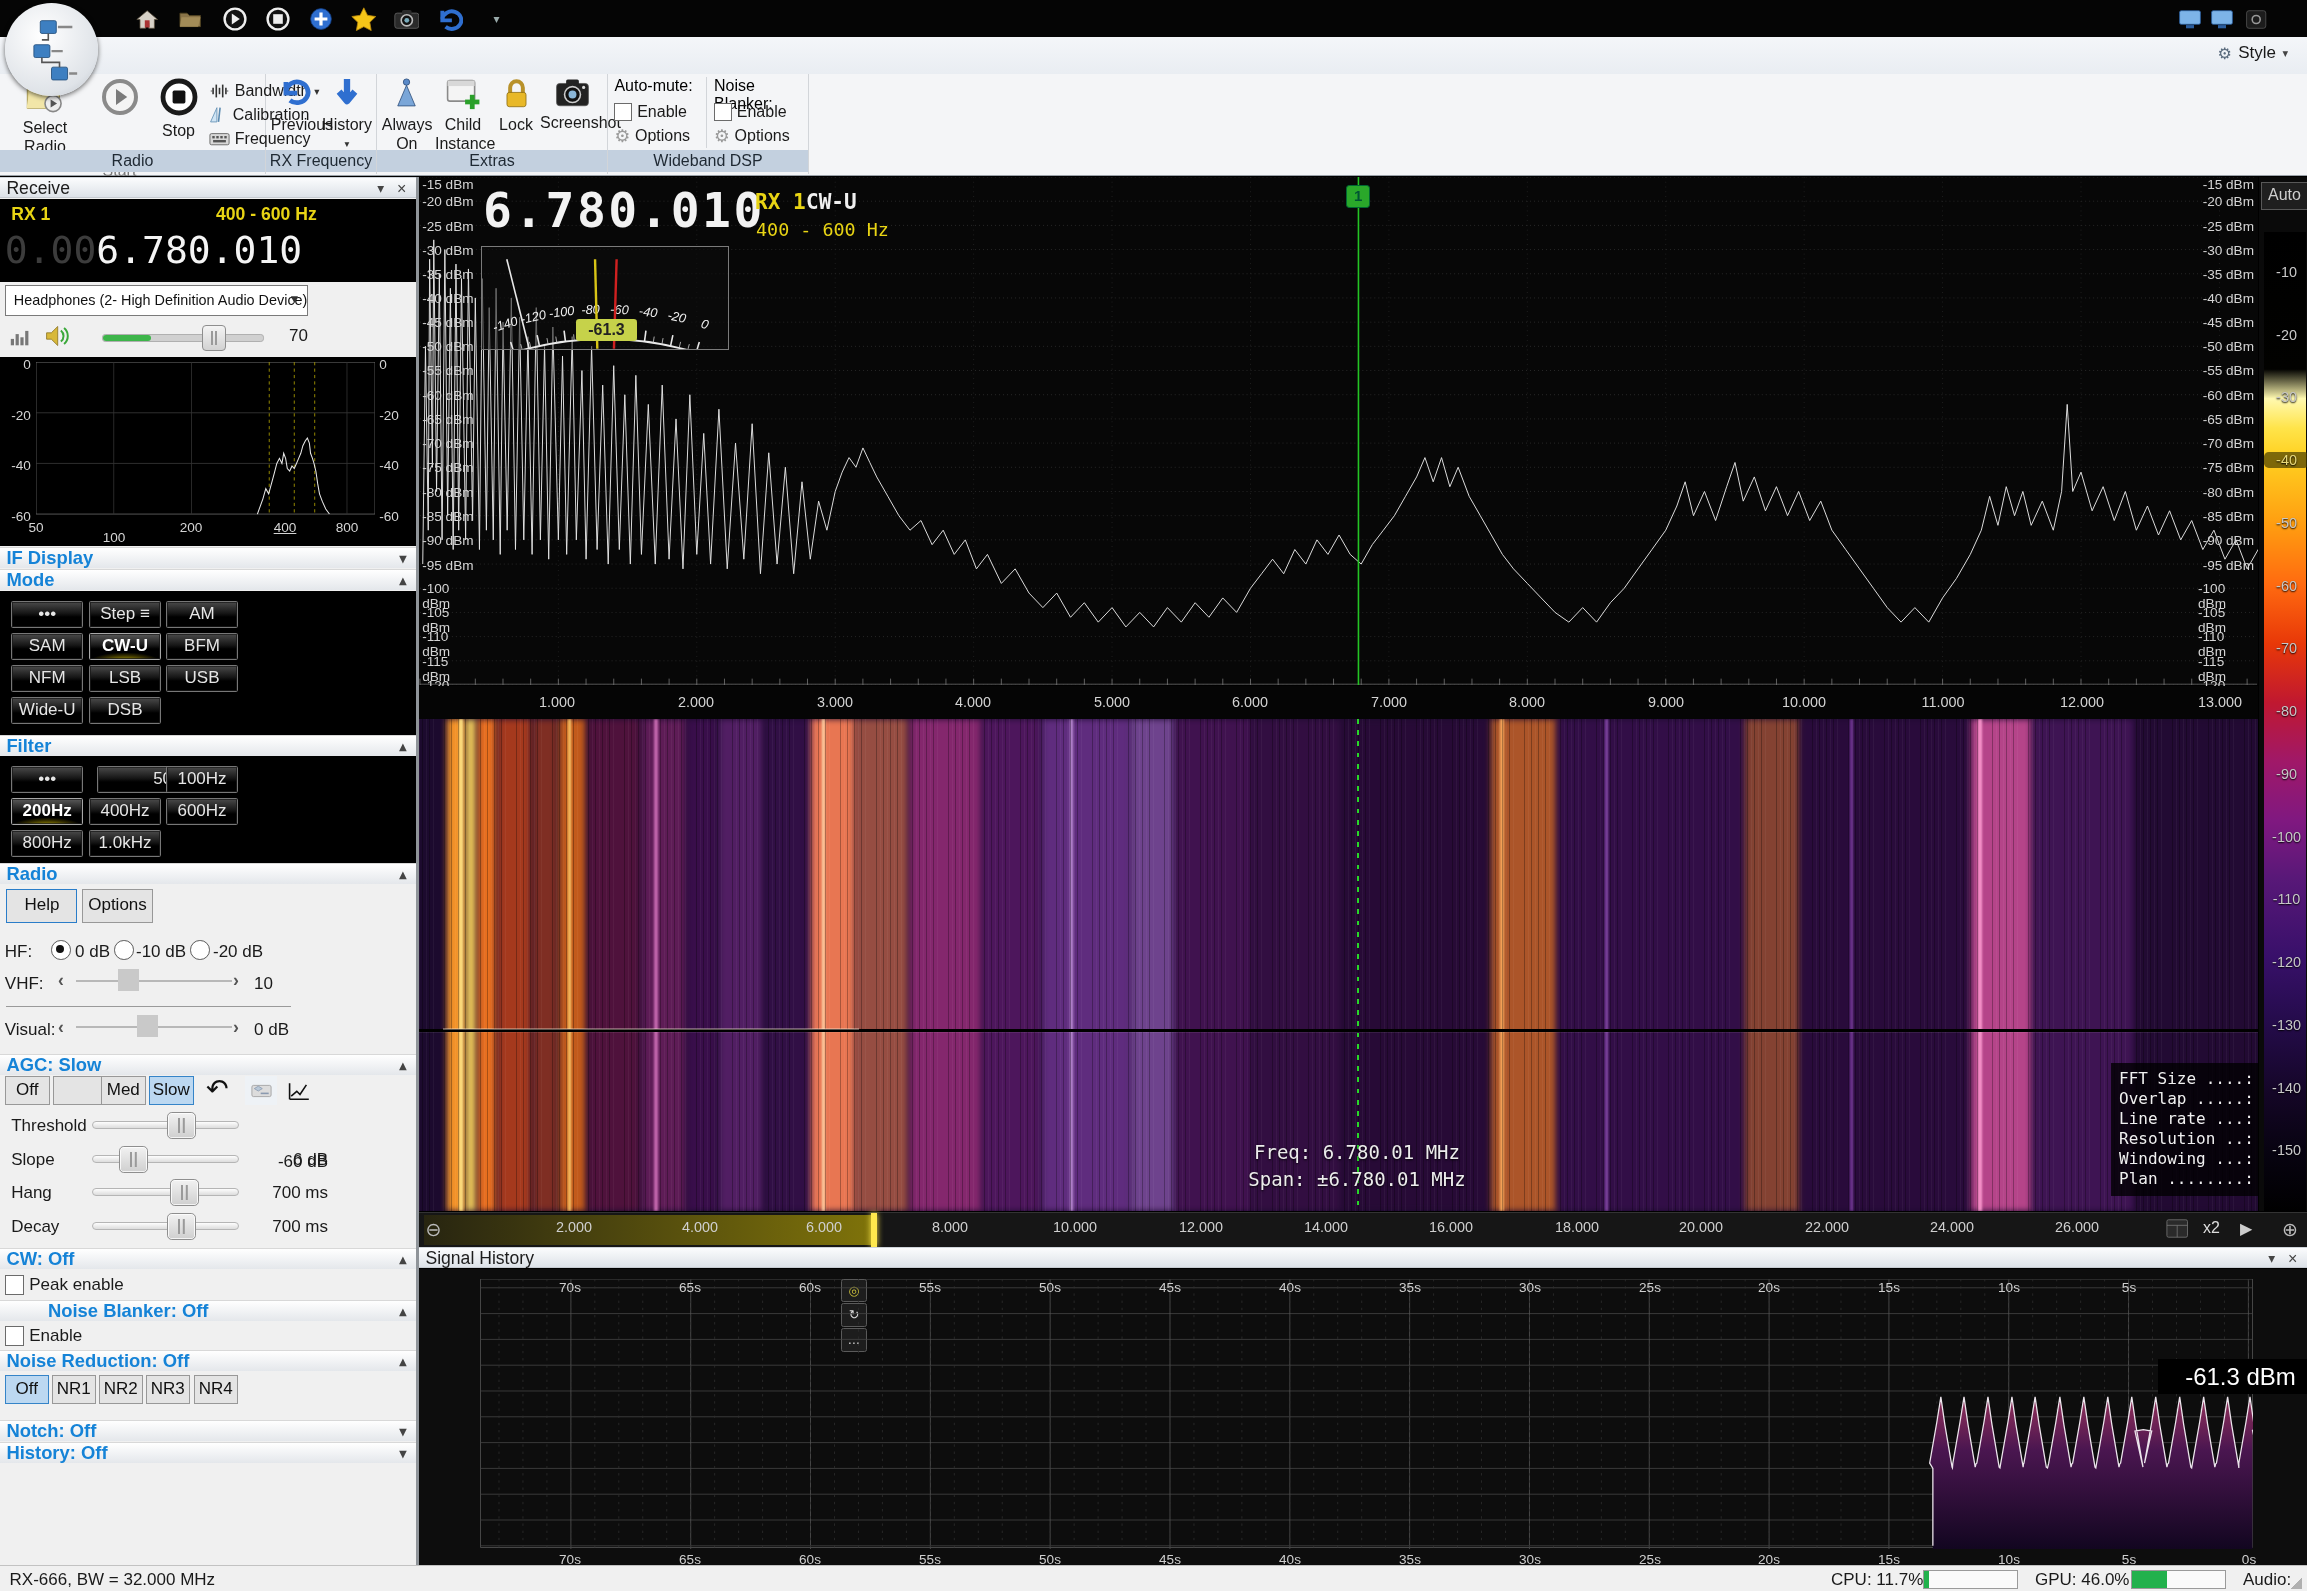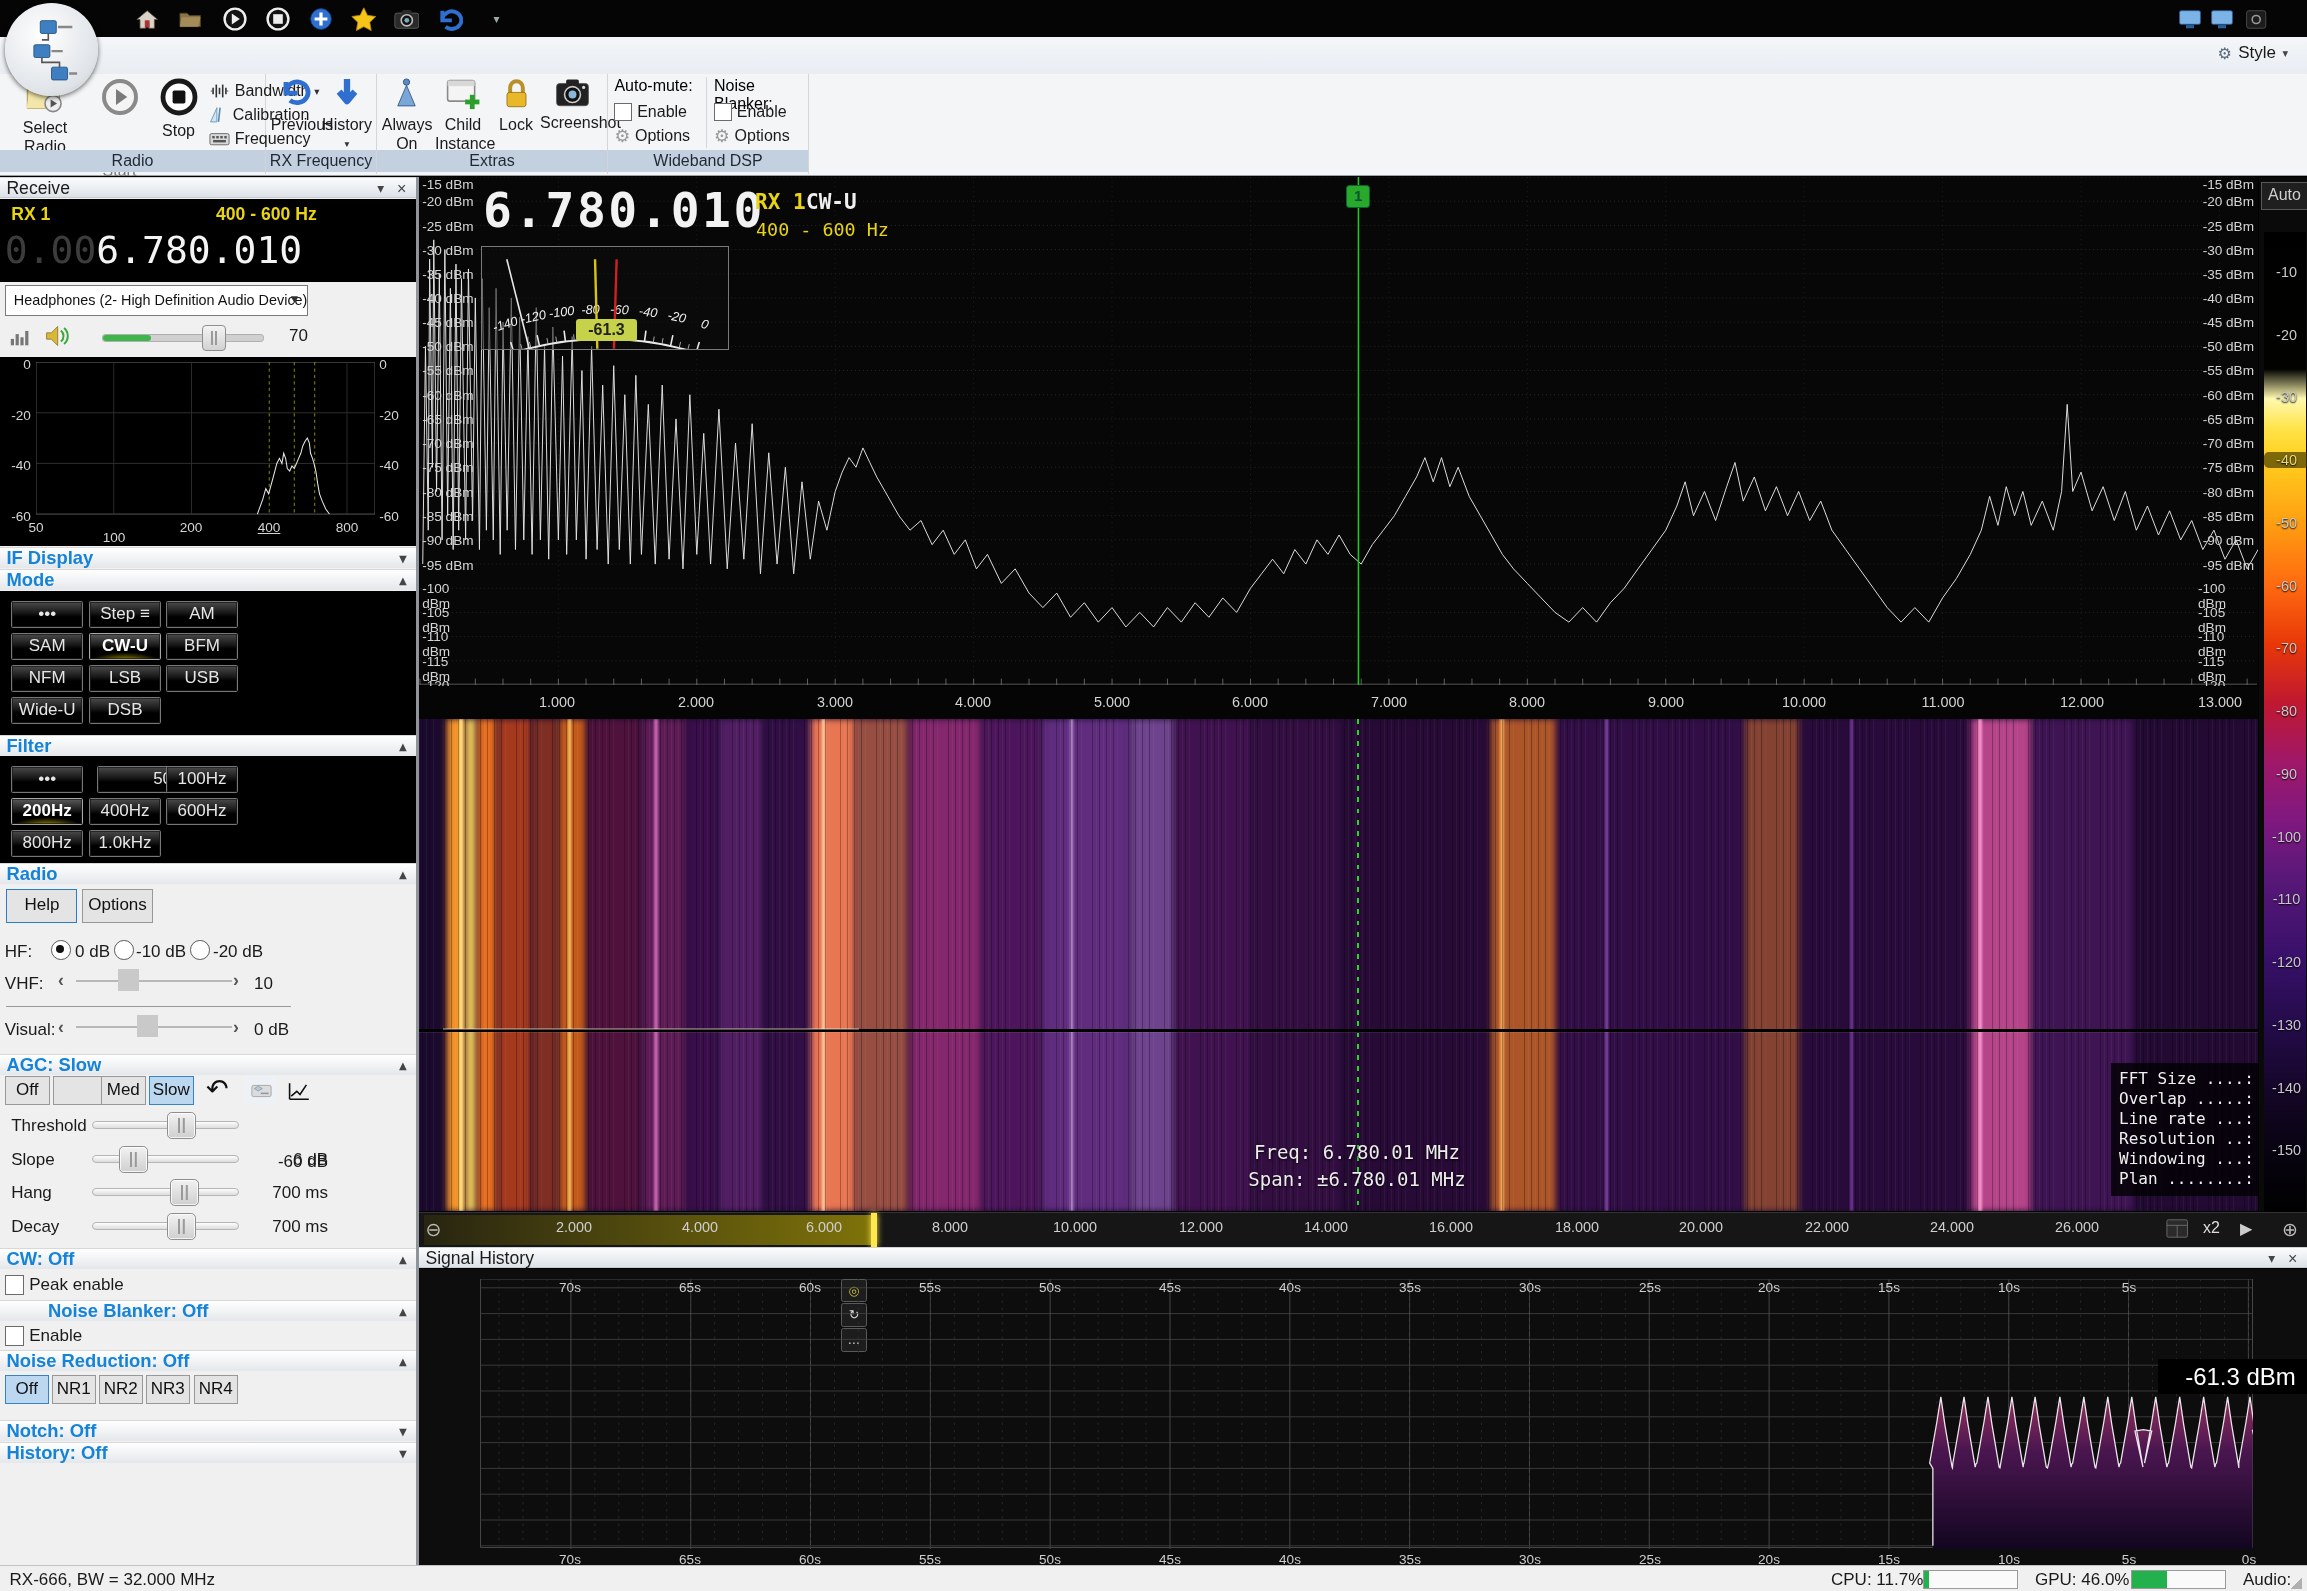--- a/index.html
+++ b/index.html
@@ -346,21 +346,21 @@
   <div id="if-ylab-r" class="abs" style="left:376px;top:0;width:38px;height:100%;">
       <div class="axlabel" style="left: 3.2px; top: 0px; position: absolute;">0</div>
       <div class="axlabel" style="left: 3.2px; top: 51px; position: absolute;">-20</div>
       <div class="axlabel" style="left: 3.2px; top: 101px; position: absolute;">-40</div>
       <div class="axlabel" style="left: 3.2px; top: 152px; position: absolute;">-60</div>
     </div>
   <div id="if-xlab" class="abs" style="left:36px;top:163px;width:339px;height:19px;">
       <div class="axlabel" style="left: 0px; top: 0px; transform: translateX(-50%); position: absolute;">50</div>
       <div class="axlabel" style="left: 78px; top: 10px; transform: translateX(-50%); position: absolute;">100</div>
       <div class="axlabel" style="left: 155px; top: 0px; transform: translateX(-50%); position: absolute;">200</div>
-      <div class="axlabel" style="left: 233px; top: 0px; transform: translateX(-50%); position: absolute; text-decoration: underline;">400</div>
+      <div class="axlabel" style="left: 249px; top: 0px; transform: translateX(-50%); position: absolute; text-decoration: underline;">400</div>
       <div class="axlabel" style="left: 311px; top: 0px; transform: translateX(-50%); position: absolute;">800</div>
     </div>
 </div>
 <div class="abs sechdr" style="top:547px;"><span>IF Display</span><span class="hdrcaret">▾</span></div>
 <div class="abs sechdr" style="top:569px;"><span>Mode</span><span class="hdrcaret">▴</span></div>
 <div class="abs blackblock" id="mode-grid" style="top:591px;height:144px;">
     <div class="dkbtn" style="left: 11.2px; top: 9.6px; width: 70px;">•••</div>
     <div class="dkbtn" style="left: 89px; top: 9.6px; width: 70px;">Step ≡</div>
     <div class="dkbtn" style="left: 166px; top: 9.6px; width: 70px;">AM</div>
     <div class="dkbtn" style="left: 11.2px; top: 42px; width: 70px;">SAM</div>

